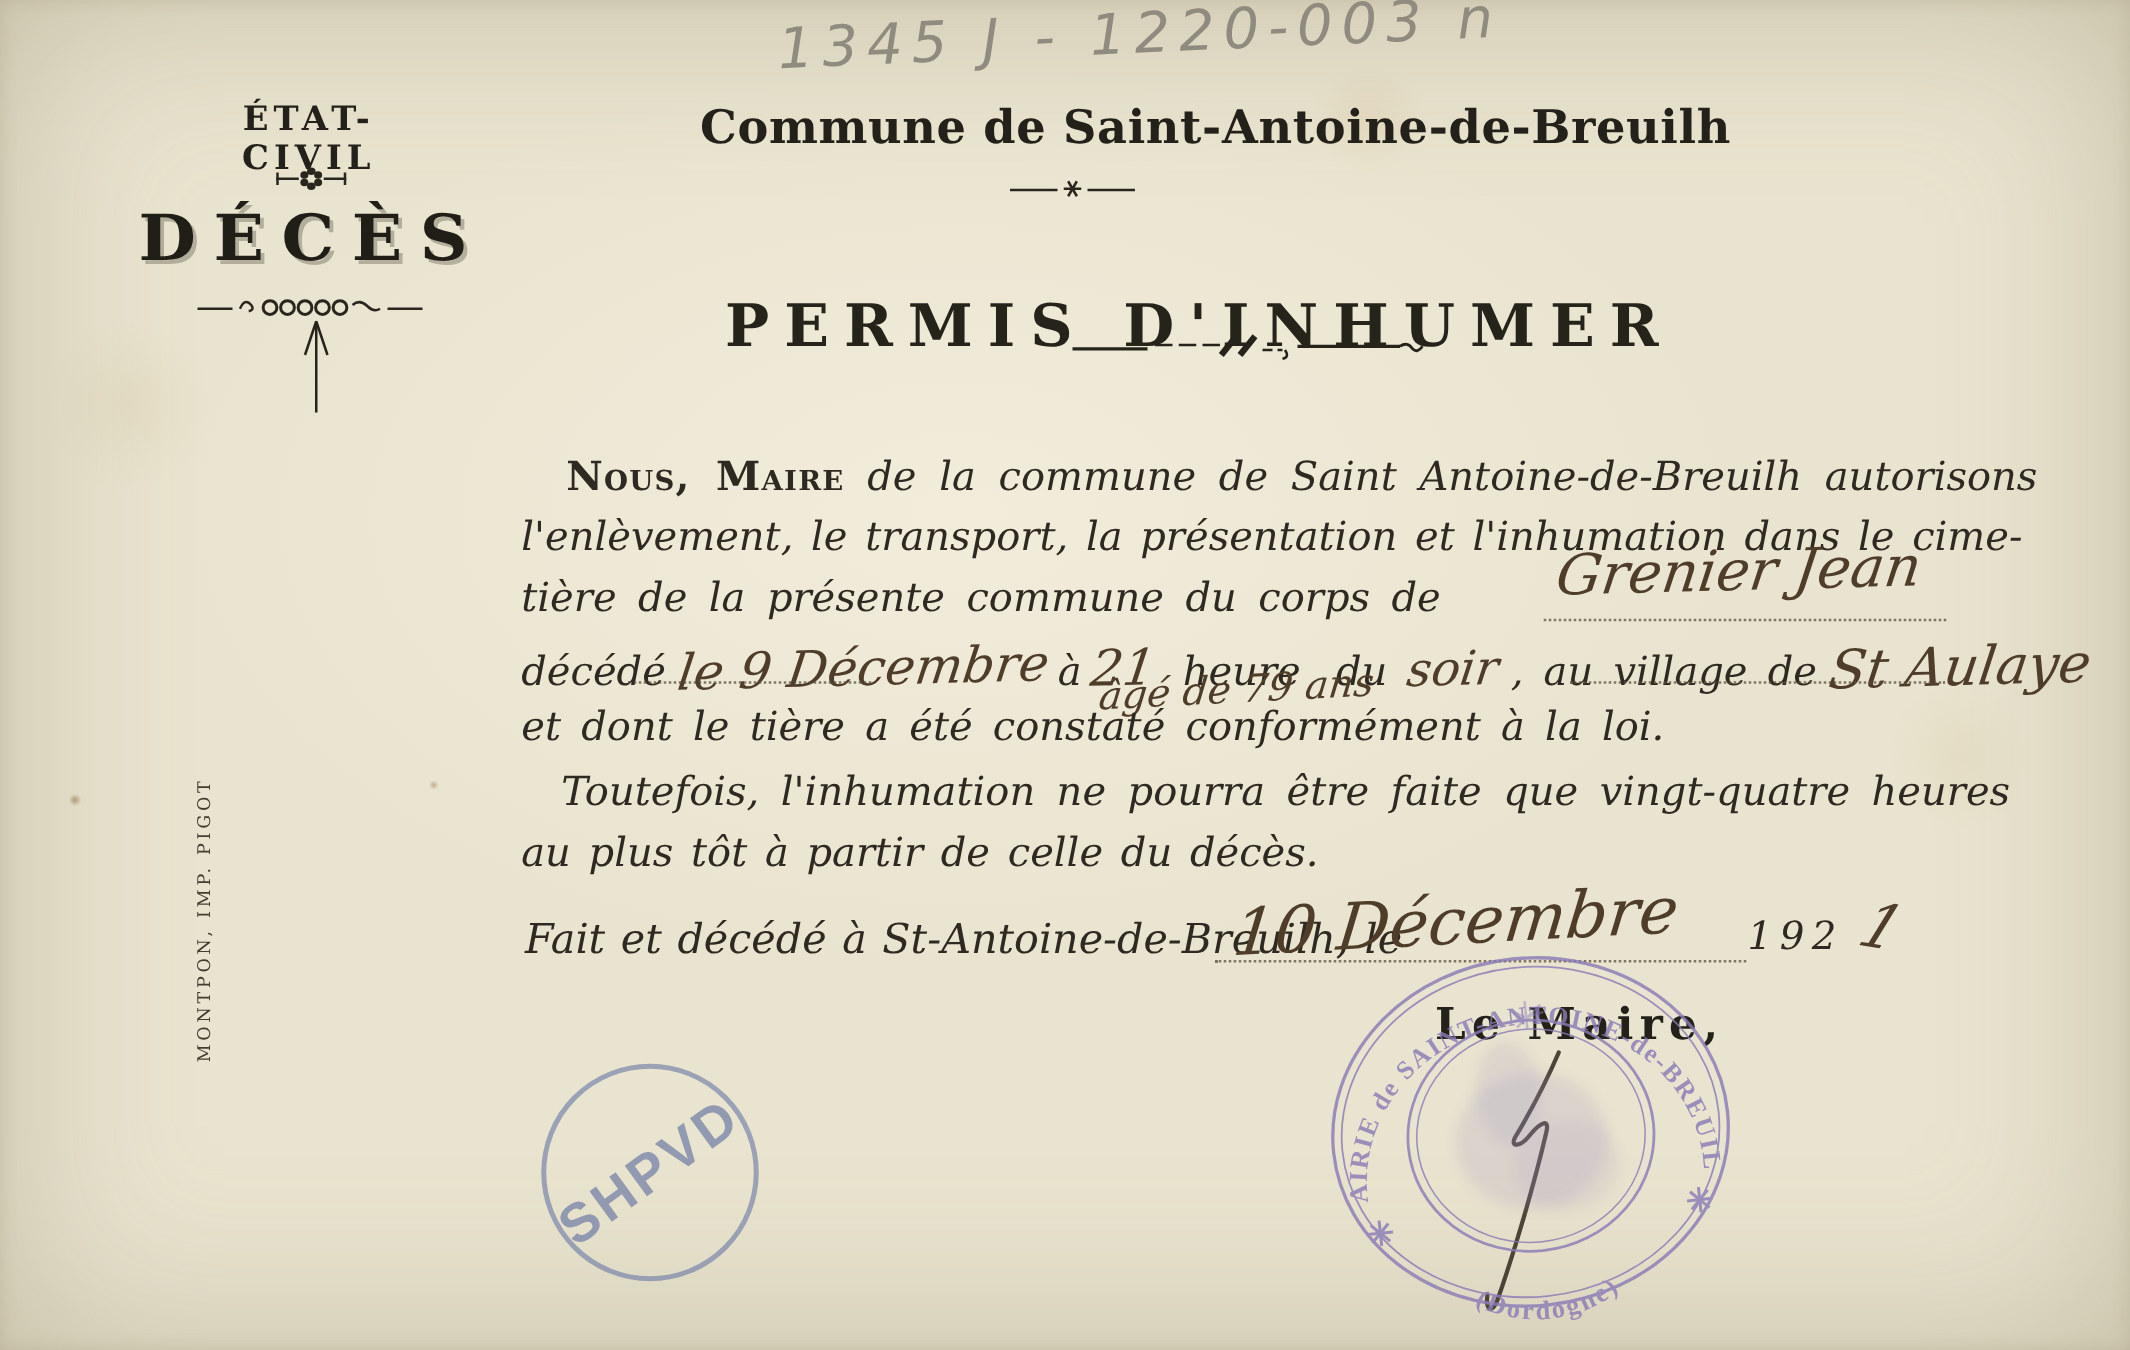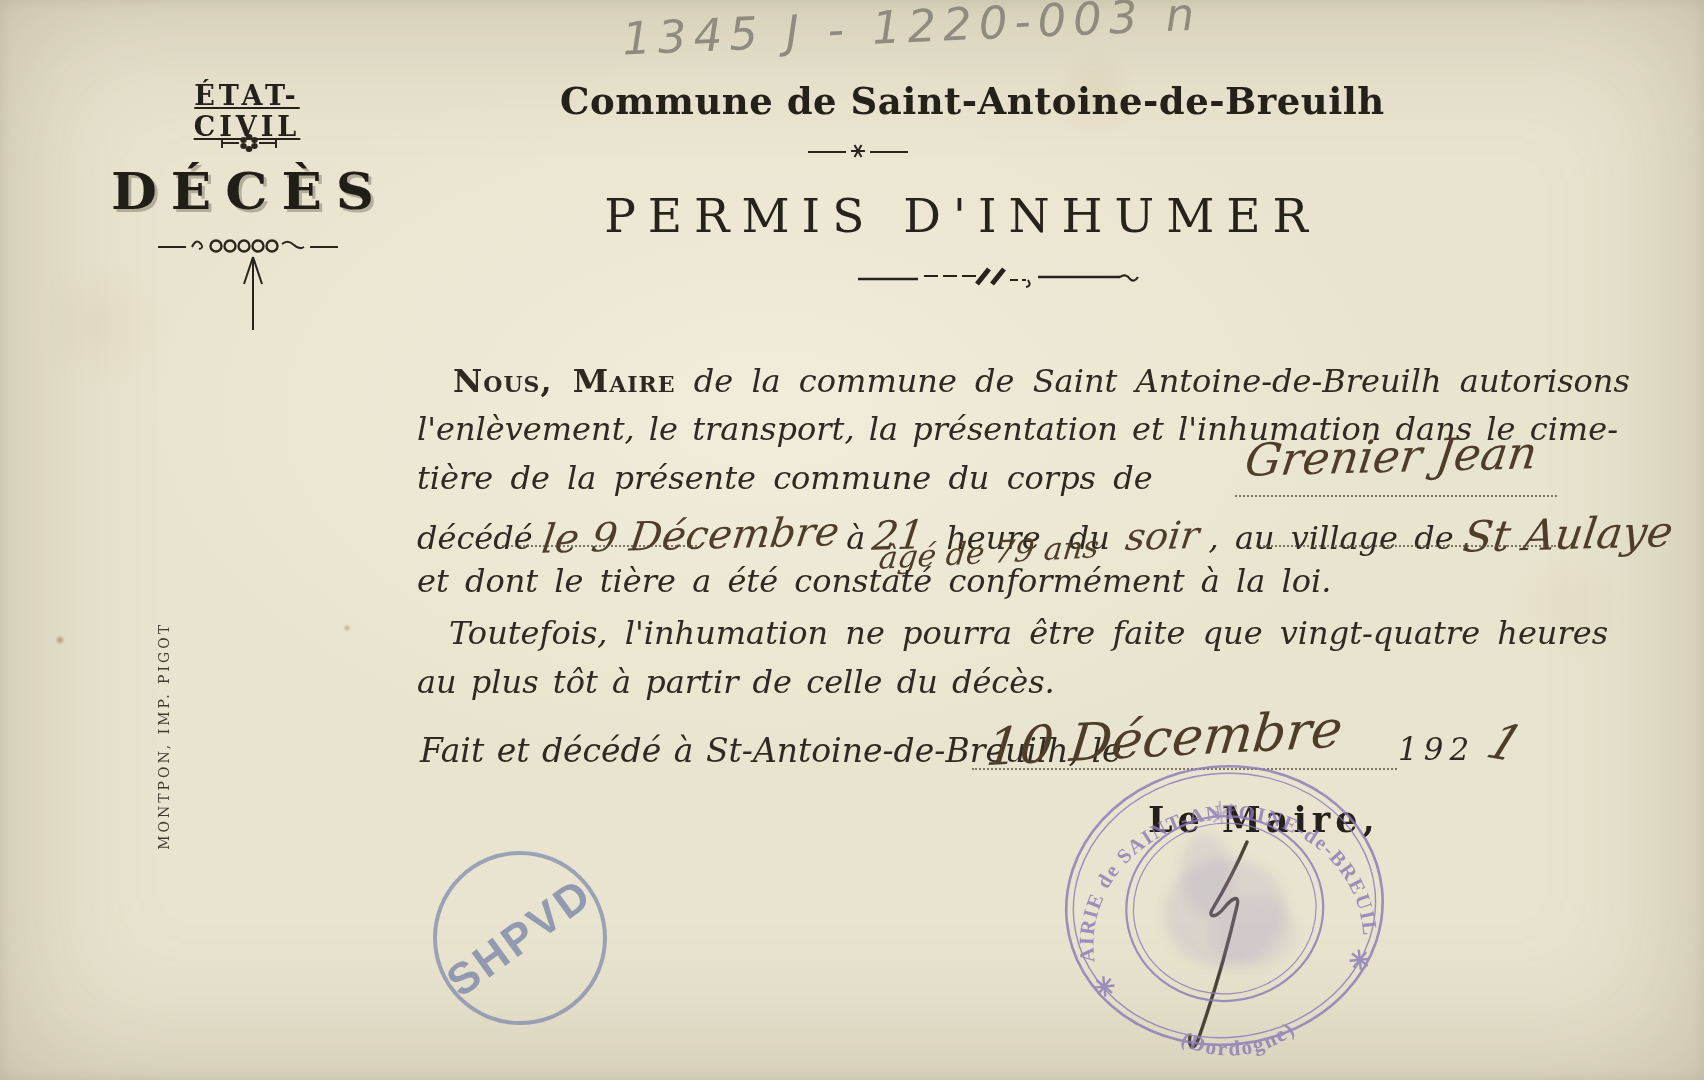--- a/index.html
+++ b/index.html
@@ -17,28 +17,28 @@
     font-family:"DejaVu Serif", serif;
   }
   .abs{position:absolute;}
   
   .pencil{
     font-family:"DejaVu Sans", sans-serif;font-style:italic;
     font-size:45px;color:#8f8c7f;letter-spacing:7px;
     transform:rotate(-2.5deg);white-space:nowrap;
   }
   
-  .etat{font-size:27px;font-weight:bold;letter-spacing:4px;color:#24211a;text-align:center;text-decoration:underline;}
+  .etat{font-size:27px;font-weight:bold;letter-spacing:4px;color:#24211a;text-align:center;}
   .deces{
     font-size:53px;font-weight:800;letter-spacing:14px;color:#211e17;text-align:center;
     text-shadow:3px 3px 0 rgba(40,36,26,.28);transform:scaleY(.96);white-space:nowrap;
   }
   
   .commune{font-size:37px;font-weight:bold;letter-spacing:.5px;color:#24211a;text-align:left;white-space:nowrap;}
-  .title{font-size:47px;font-weight:400;letter-spacing:12px;color:#26231b;text-align:right;white-space:nowrap;}
+  .title{font-size:47px;font-weight:700;letter-spacing:12px;color:#26231b;text-align:left;white-space:nowrap;margin-top:46px;}
   
   .bline{font-style:italic;font-size:32px;color:#2e2a21;white-space:nowrap;}
   .smallcaps{font-variant:small-caps;font-style:normal;font-weight:600;letter-spacing:1px;}
   .hw{
     display:inline-block;font-style:italic;color:#4e3d28;
     transform:skewX(-9deg) rotate(-1.5deg);white-space:nowrap;
   }
   .dots{border-bottom:2px dotted rgba(90,80,62,.75);height:2px;}
   .lemaire{font-size:35px;font-weight:bold;letter-spacing:5px;color:#24211b;white-space:nowrap;}
   .imprint{

